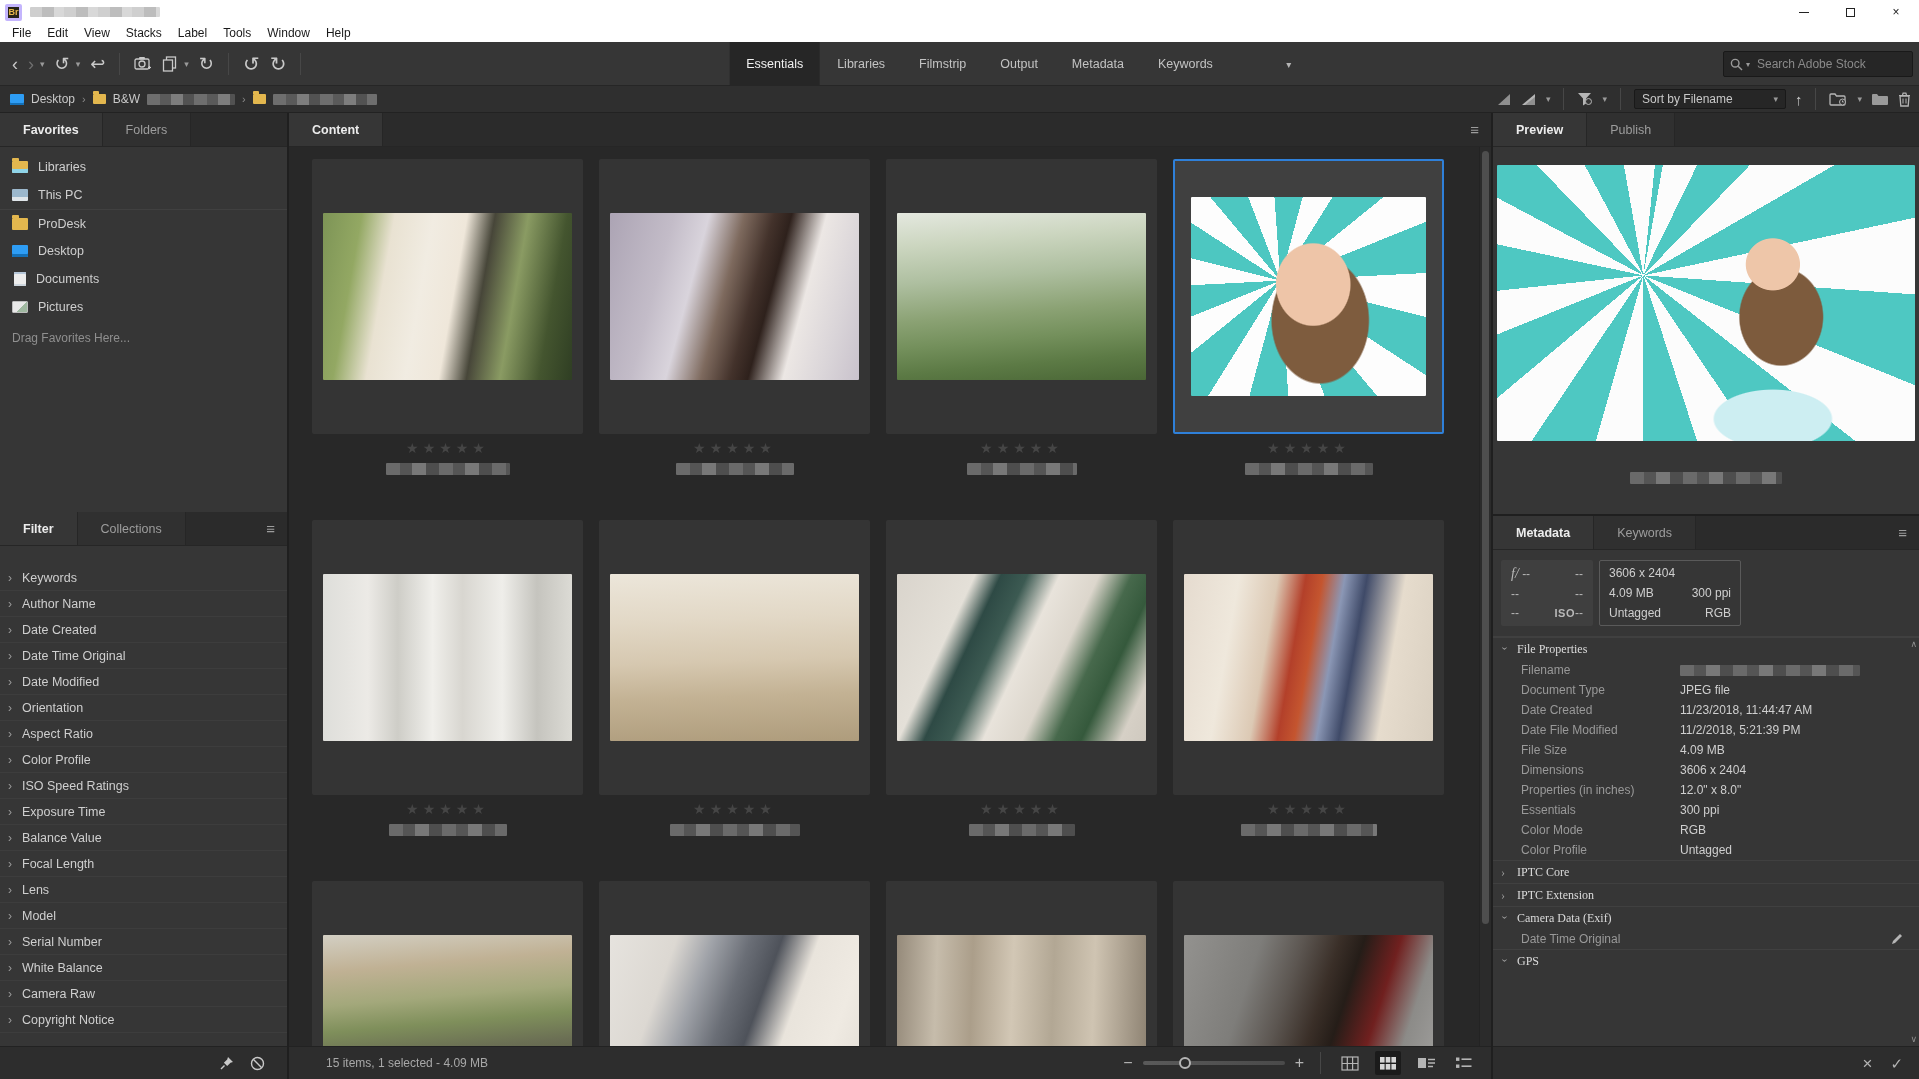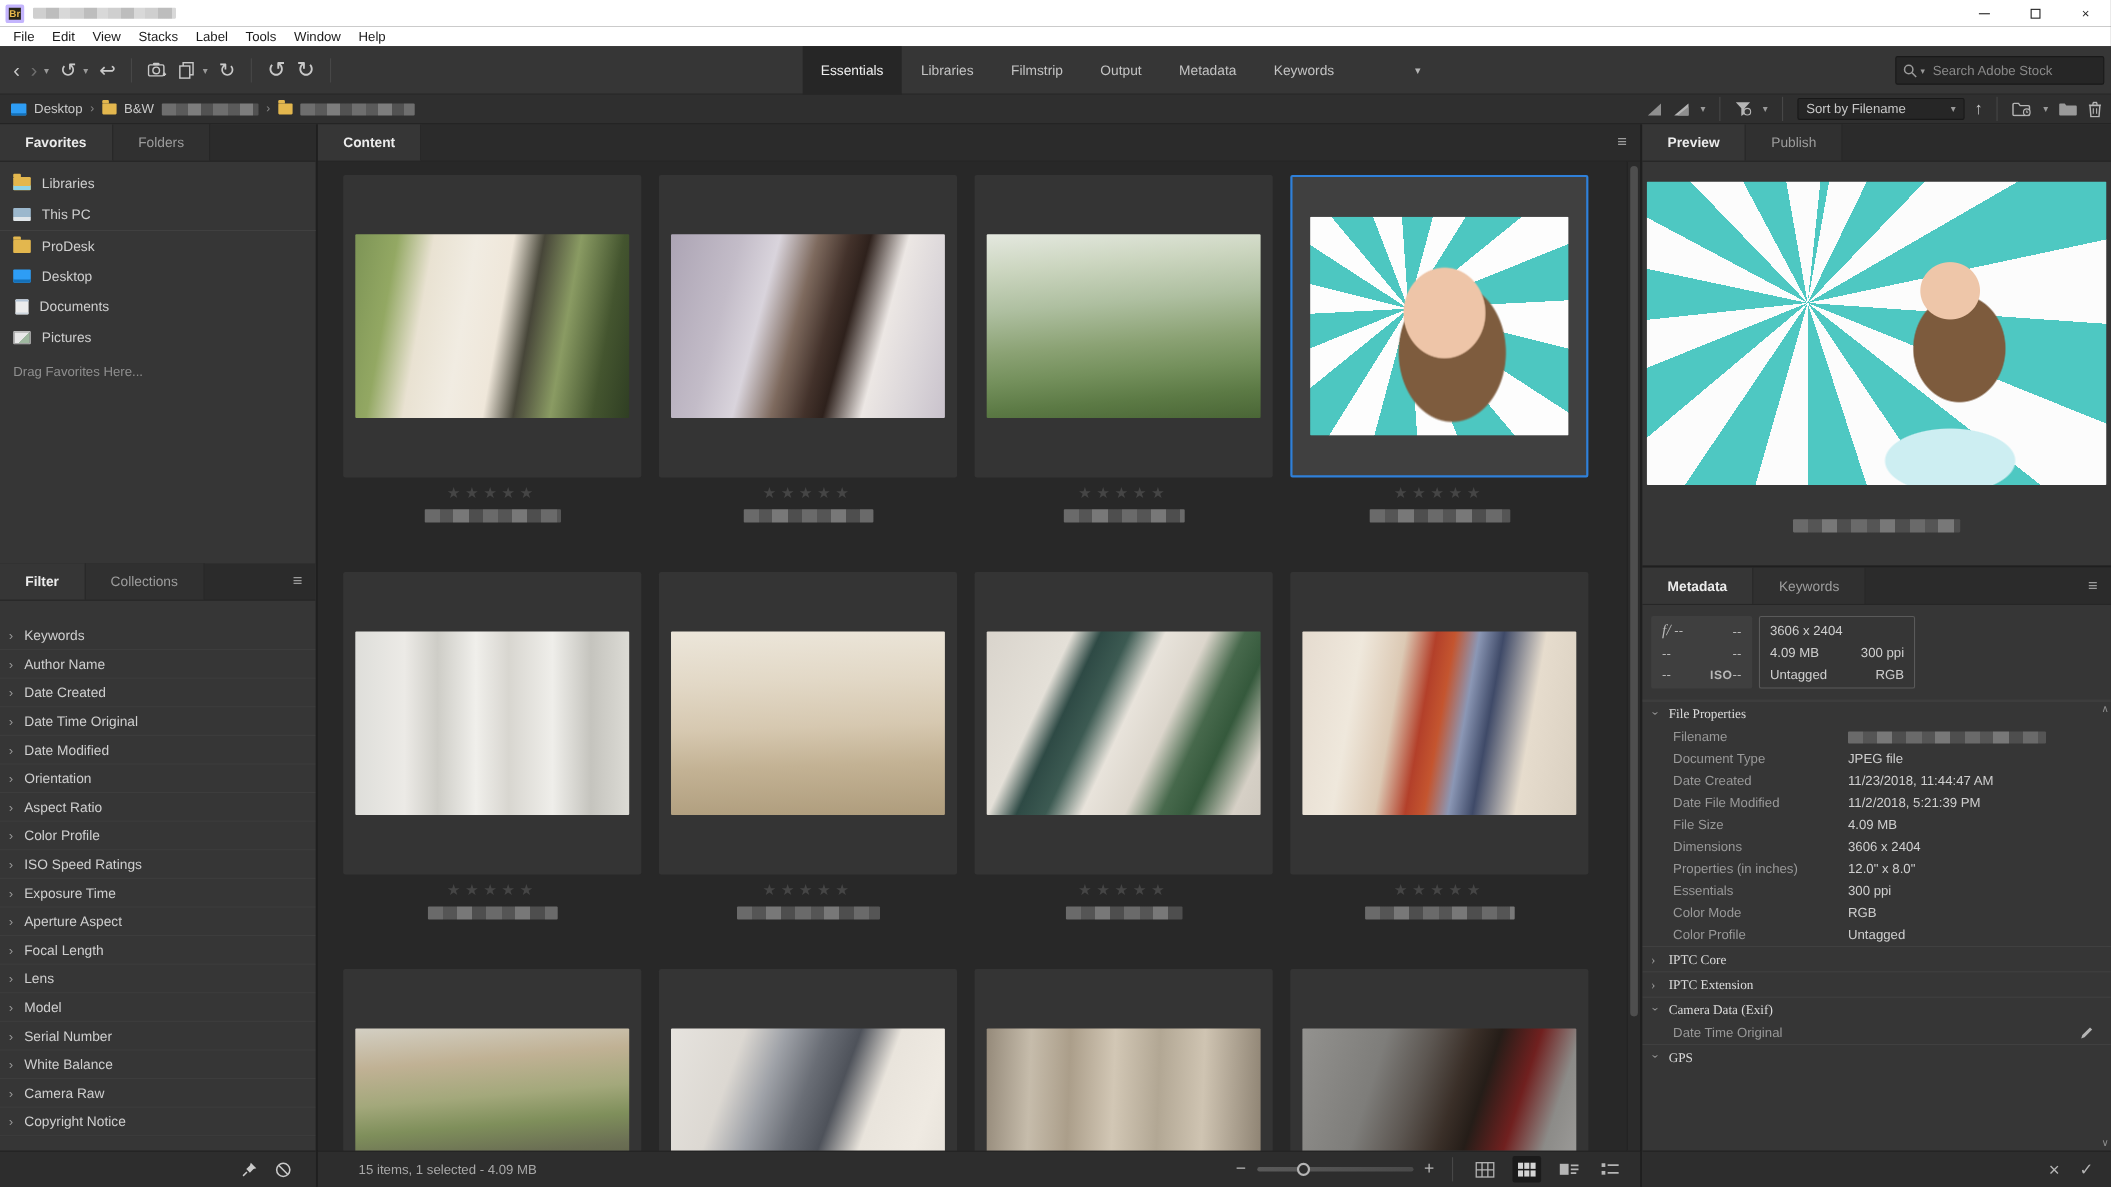--- a/index.html
+++ b/index.html
@@ -422,21 +422,21 @@
             <span>ISO Speed Ratings</span>
           </div>
 
           <div class="filter-item">
             <span class="chev">›</span>
             <span>Exposure Time</span>
           </div>
 
           <div class="filter-item">
             <span class="chev">›</span>
-            <span>Aperture Aspect</span>
+            <span>Balance Value</span>
           </div>
 
           <div class="filter-item">
             <span class="chev">›</span>
             <span>Focal Length</span>
           </div>
 
           <div class="filter-item">
             <span class="chev">›</span>
             <span>Lens</span>

